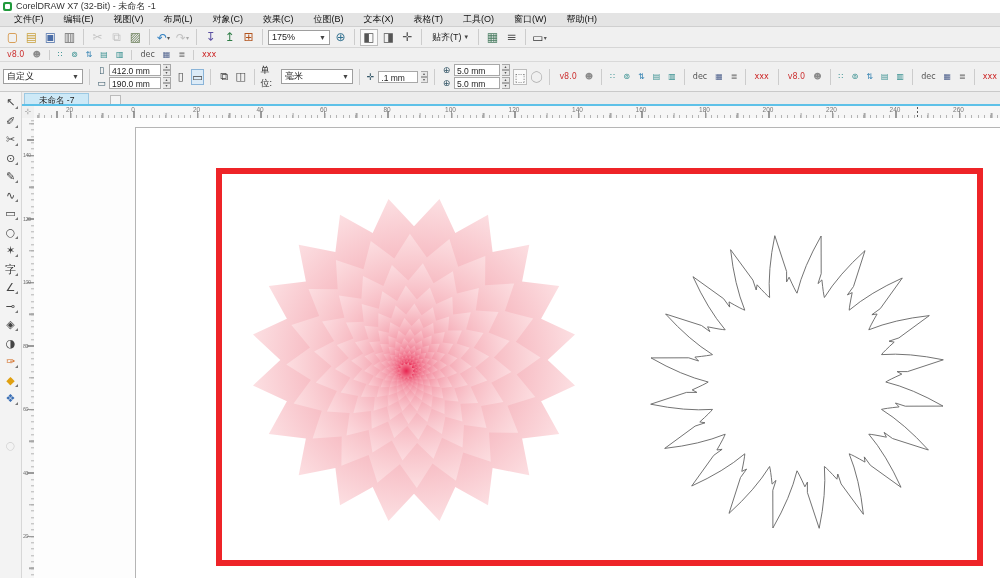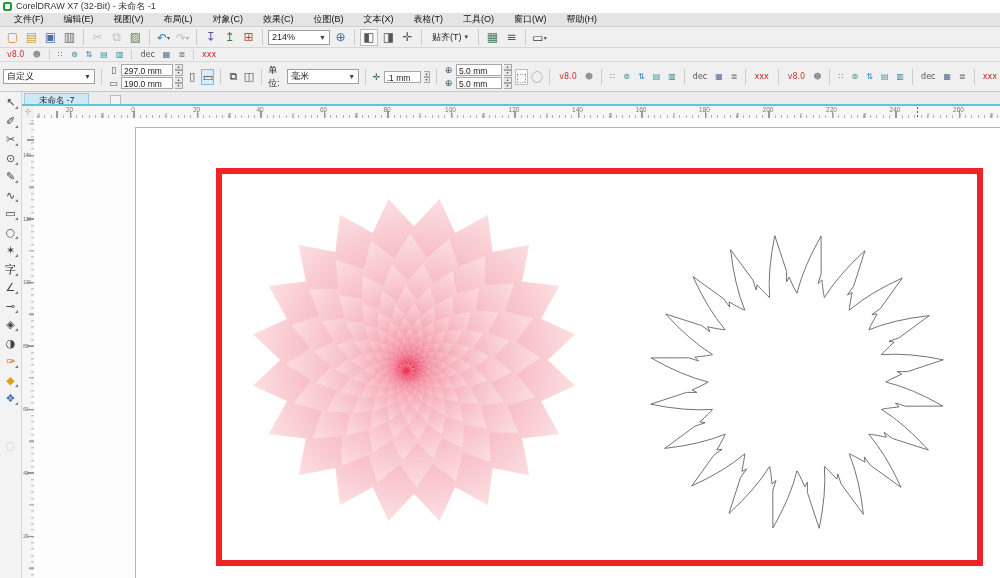--- a/index.html
+++ b/index.html
@@ -106,21 +106,21 @@
       <span class="vsep"></span>
       <span class="ticon" title="undo-button" style="color: rgb(47, 127, 193);">↶<i>▾</i></span>
       <span class="ticon dis" title="redo-button" style="color: rgb(138, 138, 138);">↷<i>▾</i></span>
       <span class="vsep"></span>
       <span class="ticon" title="import-button" style="color: rgb(90, 79, 162);">↧</span>
       <span class="ticon" title="export-button" style="color: rgb(46, 125, 70);">↥</span>
       <span class="ticon" title="application-launcher-button" style="color: rgb(179, 84, 30);">⊞</span>
     </span>
   <span class="vsep"></span>
   <span class="combo" style="width:62px">
-    <span>214%</span>
+    <span>175%</span>
     <span class="arr">▼</span>
   </span>
   <span style="display:flex;align-items:center;gap:2px">
       <span class="ticon" title="zoom-levels-button" style="color: rgb(49, 112, 143);">⊕</span>
       <span class="vsep"></span>
       <span class="ticon frame" title="full-screen-preview-button" style="color: rgb(85, 85, 85);">◧</span>
       <span class="ticon" title="view-mode-button" style="color: rgb(85, 85, 85);">◨</span>
       <span class="ticon" title="snap-options-button" style="color: rgb(85, 85, 85);">✛</span>
     </span>
   <span class="vsep"></span>
@@ -148,29 +148,29 @@
     <span class="micon" title="export-document-button" style="color: rgb(46, 139, 139);">▥</span>
     <span class="vsep"></span>
     <span class="micon" title="decimal-precision-button" style="color: rgb(85, 85, 85);">dec</span>
     <span class="micon" title="print-merge-button" style="color: rgb(74, 93, 138);">▦</span>
     <span class="micon" title="layers-stack-button" style="color: rgb(119, 119, 119);">≣</span>
     <span class="vsep"></span>
     <span class="micon" title="xxx-macro-button" style="color: rgb(204, 34, 34);">xxx</span>
   </div>
 
 <div class="abs propbar">
-  <span class="combo" style="width:92px">
+  <span class="combo" style="width:80px">
     <span>自定义</span>
     <span class="arr">▼</span>
   </span>
   <span class="vsep"></span>
   <span class="stack">
     <span class="row">
       <span class="miniglyph">▯</span>
-      <span class="field" style="width:52px">297.0 mm</span>
+      <span class="field" style="width:52px">412.0 mm</span>
       <span class="spin">
           <b>▴</b>
           <b>▾</b>
         </span>
     </span>
     <span class="row">
       <span class="miniglyph">▭</span>
       <span class="field" style="width:52px">190.0 mm</span>
       <span class="spin">
           <b>▴</b>

